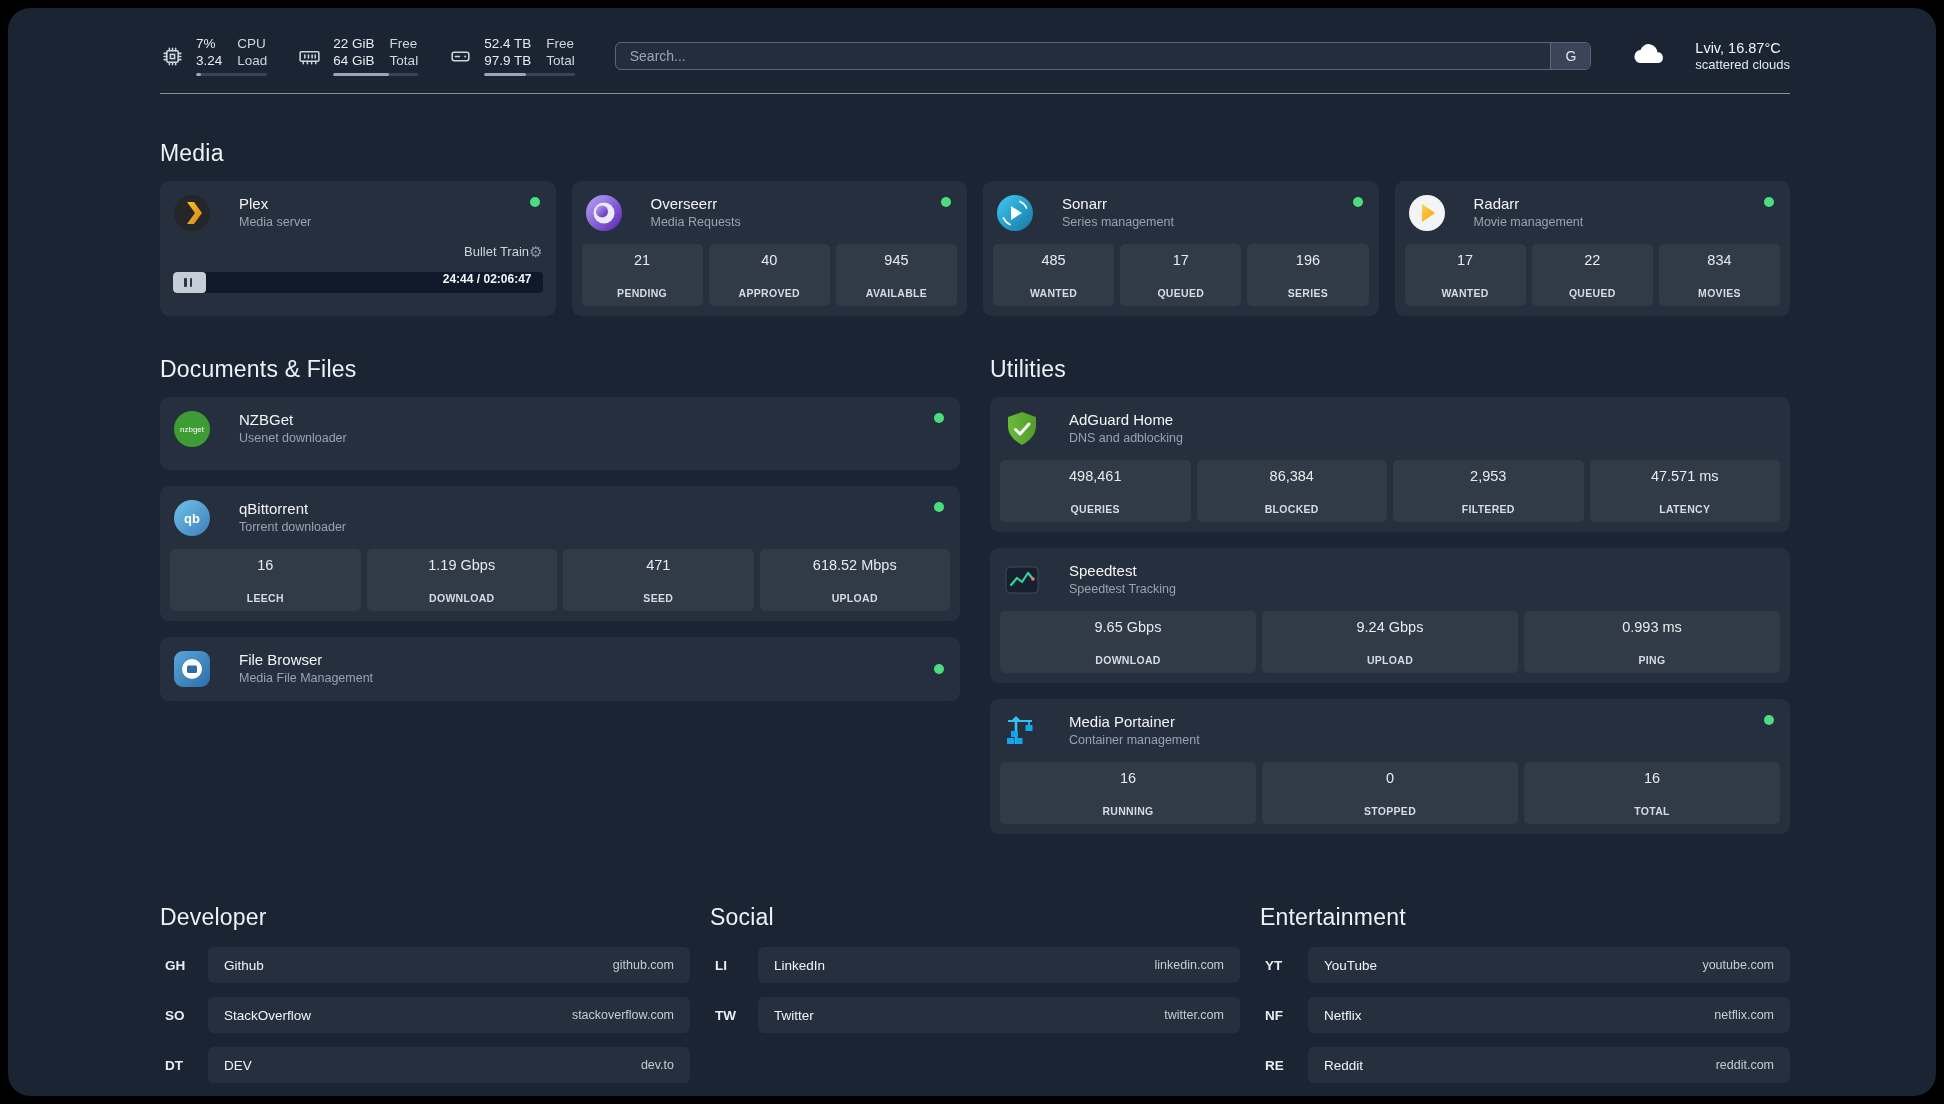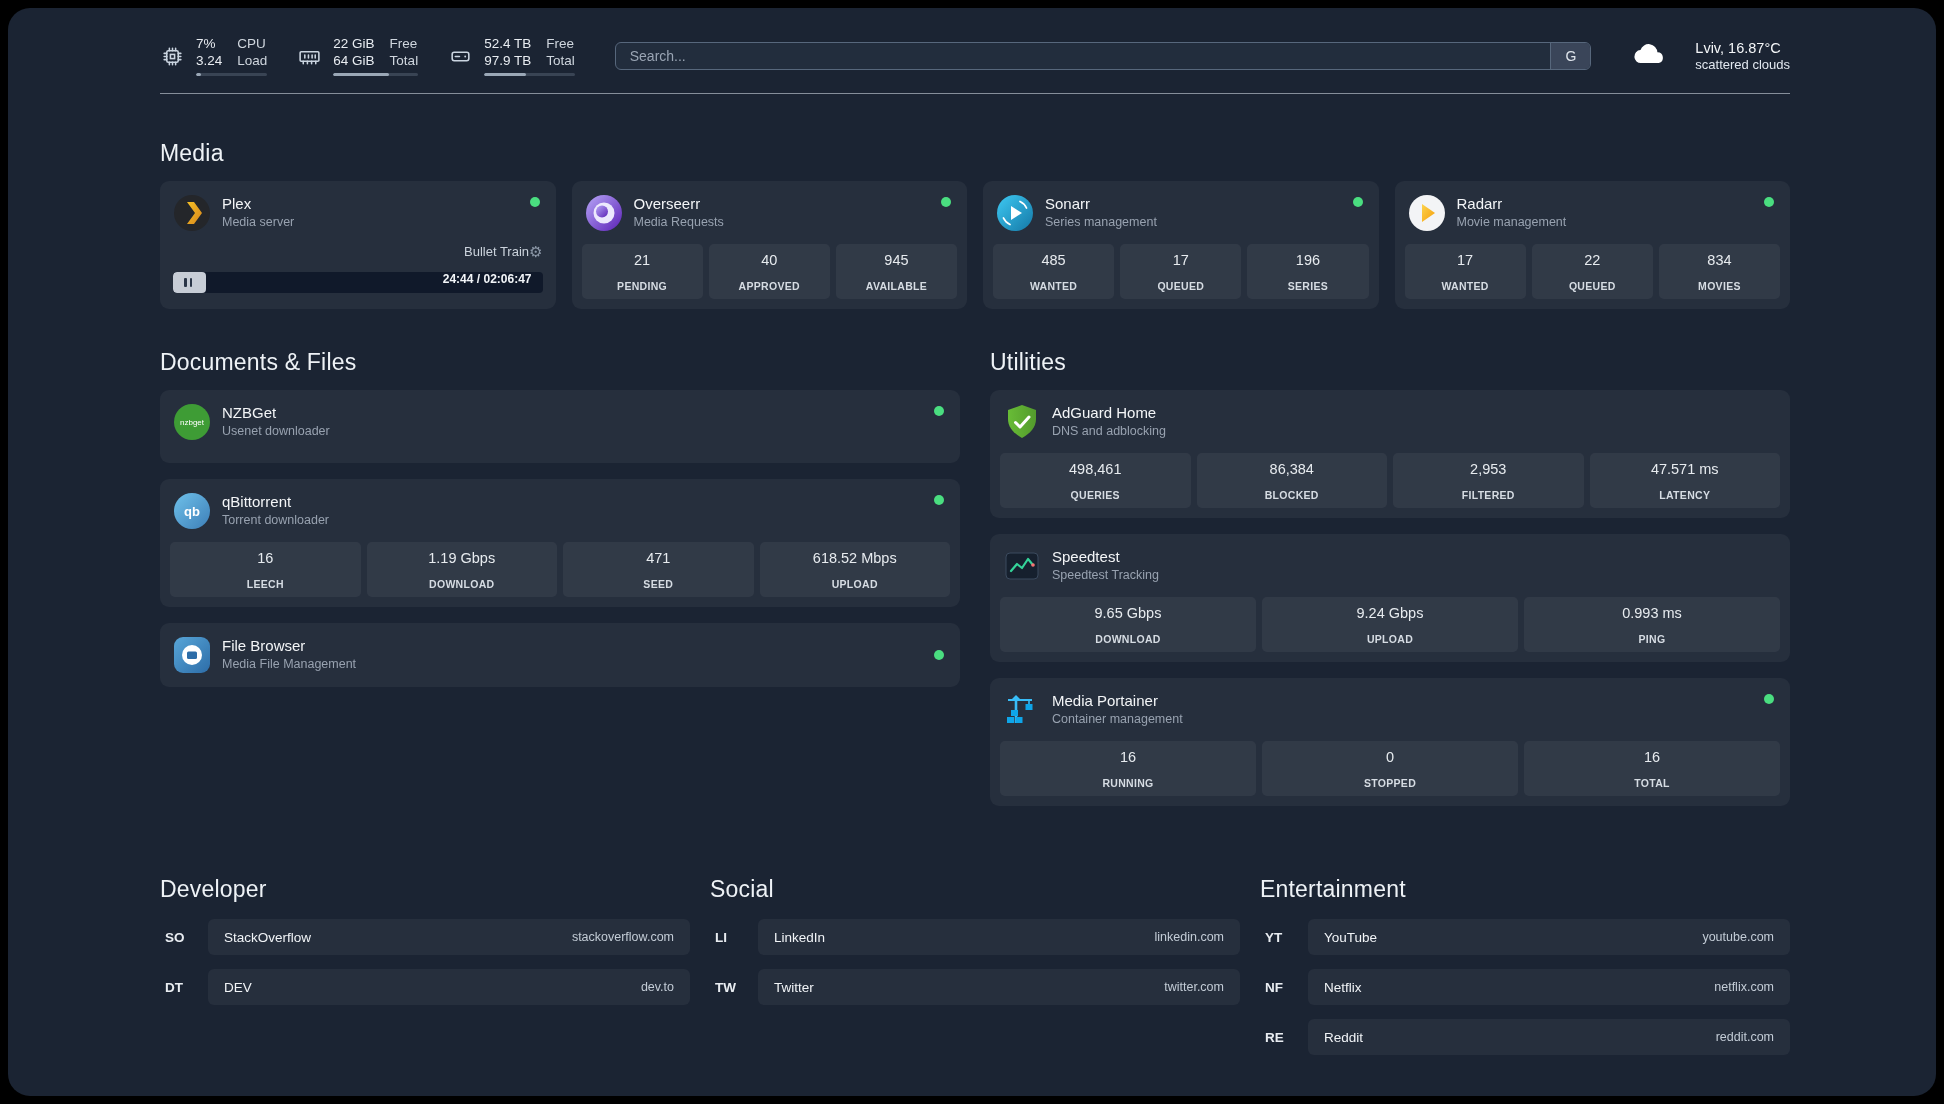--- a/index.html
+++ b/index.html
@@ -21,33 +21,33 @@
 .search-btn{width:40px;display:flex;align-items:center;justify-content:center;background:#3a4559;border-left:1px solid #57677c;color:#dfe5ec;font-size:14px;cursor:pointer}
 .weather{display:flex;align-items:center;gap:28px}
 .weather svg{width:36px;height:36px}
 .weather-loc{font-size:14.5px;color:#f4f6f8}
 .weather-cond{font-size:13px;color:#e2e8f0;margin-top:1px}
 .divider{border:0;border-top:1px solid rgba(222,229,238,.55);margin-top:15px}
 .section-title{font-size:23px;font-weight:400;color:#eef2f6;letter-spacing:.2px}
 .media-section .section-title{margin:46px 0 14px}
 .media-grid{display:grid;grid-template-columns:repeat(4,1fr);gap:16px}
 .card{background:rgba(255,255,255,.05);border-radius:9px;padding:10px;position:relative}
-.card-head{display:flex;gap:11px;padding:3px 3px 12px}
+.card-head{display:flex;gap:28px;padding:3px 3px 12px}
 .app-icon{width:38px;height:38px;flex:none;display:flex}
 .app-icon svg{width:38px;height:38px}
 .app-meta{padding-top:1px}
 .app-name{font-size:15px;color:#f3f5f7}
 .app-desc{font-size:12.5px;color:#98a2b0;margin-top:3px}
 .dot{position:absolute;top:16px;right:16px;width:10px;height:10px;border-radius:50%;background:#4ade80}
 .card-solo .card-head{padding-bottom:3px}
 .card-solo .dot{top:50%;margin-top:-5px}
 .stats{display:flex;gap:6px}
 .stat{flex:1;background:rgba(255,255,255,.055);border-radius:5px;text-align:center;padding:8px 4px 7px}
 .stat-value{font-size:14.5px;color:#e7ebef}
-.stat-label{font-size:10.5px;font-weight:700;color:#d6dce3;margin-top:12px;letter-spacing:.3px}
+.stat-label{font-size:10.5px;font-weight:700;color:#d6dce3;margin-top:19px;letter-spacing:.3px}
 .player{padding:0 3px 2px}
 .player-head{display:flex;justify-content:flex-end;align-items:center;margin-bottom:13px}
 .player-title{font-size:13px;color:#cbd3dc}
 .gear{font-size:15px;color:#8b97a7;cursor:pointer;line-height:1}
 .player-bar{height:21px;background:#10192a;border-radius:4px;position:relative;display:flex;align-items:flex-start;overflow:hidden}
 .player-fill{height:100%;background:#c7cdd6;border-radius:4px;display:flex;align-items:center;padding-left:11px;gap:3px}
 .pb{width:2.5px;height:9px;background:#2a3547;border-radius:1px}
 .player-time{position:absolute;right:11px;font-size:12px;font-weight:700;color:#f2f5f8}
 .two-col{display:grid;grid-template-columns:1fr 1fr;column-gap:30px;margin-top:40px;align-items:start}
 .col .section-title{margin-bottom:14px}
@@ -491,20 +491,27 @@
             </div>
         </div>
       </div>
     </div>
   </div>
 
   <div class="bottom">
     <div>
       <h2 class="section-title">Developer</h2>
       <div class="bm-row">
+        <span class="bm-abbr">GH</span>
+        <div class="bm-pill">
+          <span class="bm-name">Github</span>
+          <span class="bm-domain">github.com</span>
+        </div>
+      </div>
+      <div class="bm-row">
         <span class="bm-abbr">SO</span>
         <div class="bm-pill">
           <span class="bm-name">StackOverflow</span>
           <span class="bm-domain">stackoverflow.com</span>
         </div>
       </div>
       <div class="bm-row">
         <span class="bm-abbr">DT</span>
         <div class="bm-pill">
           <span class="bm-name">DEV</span>

